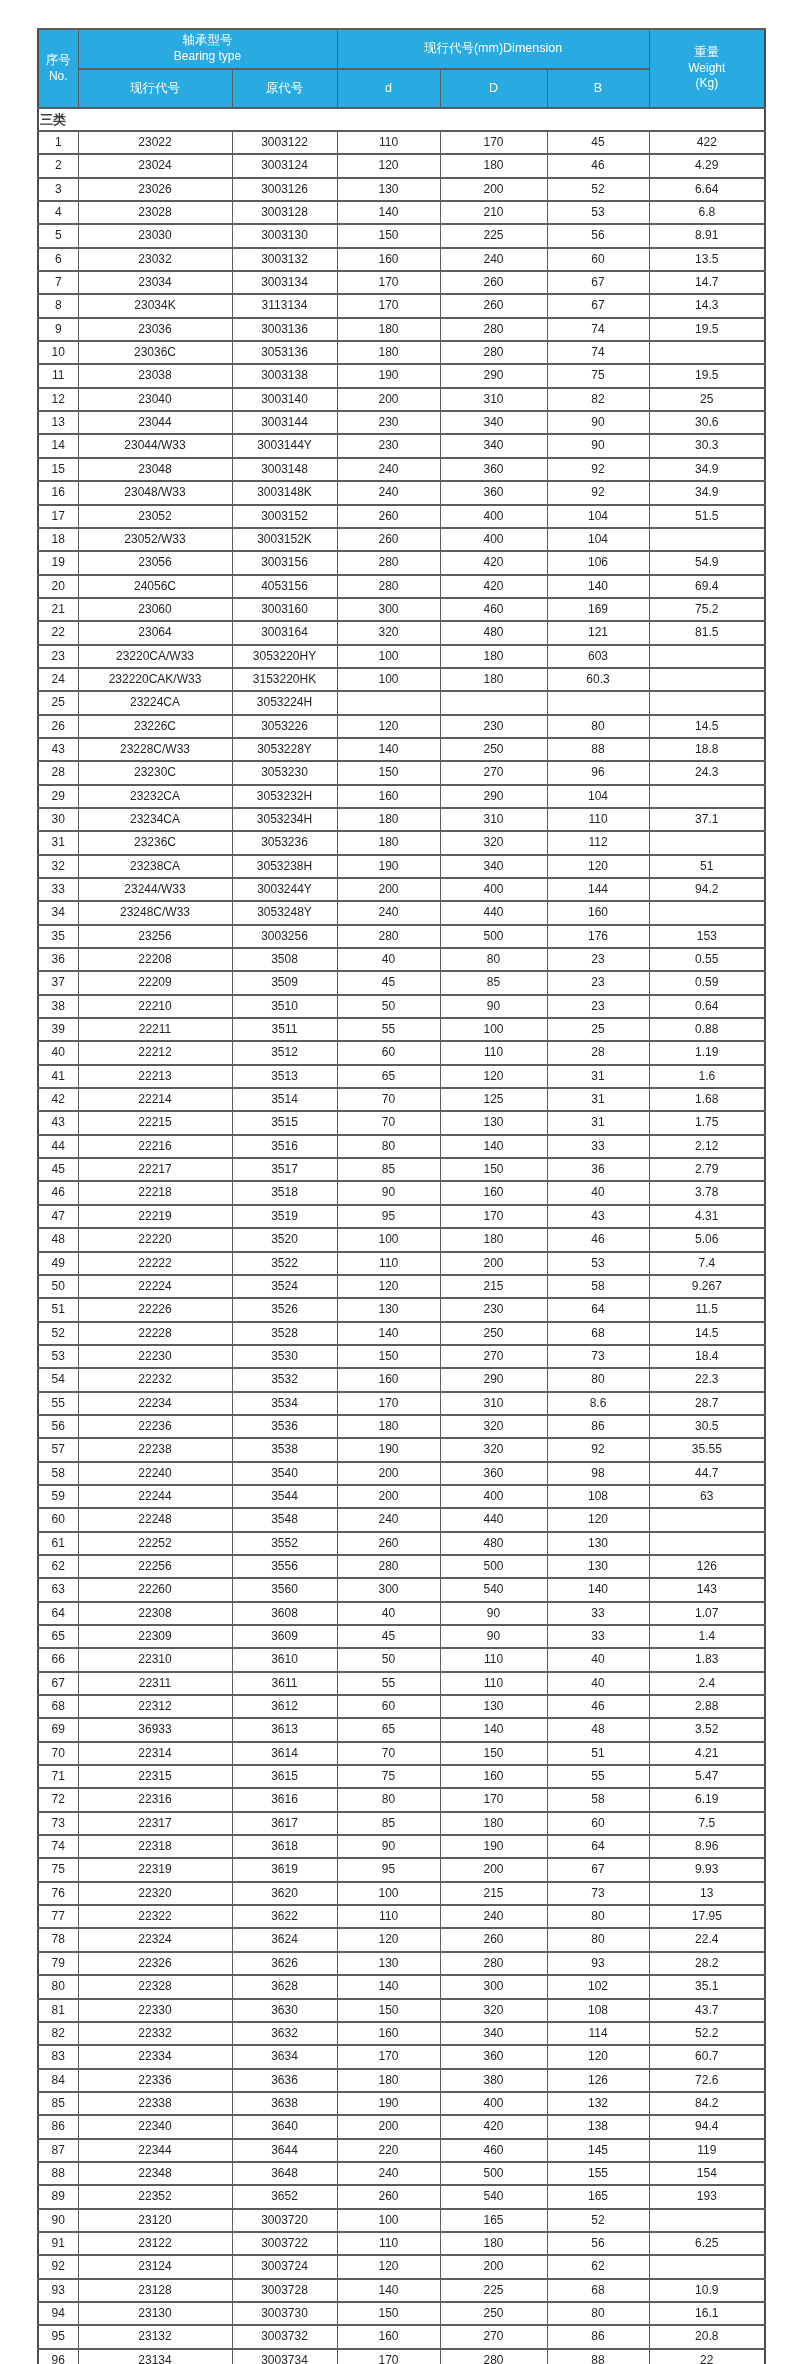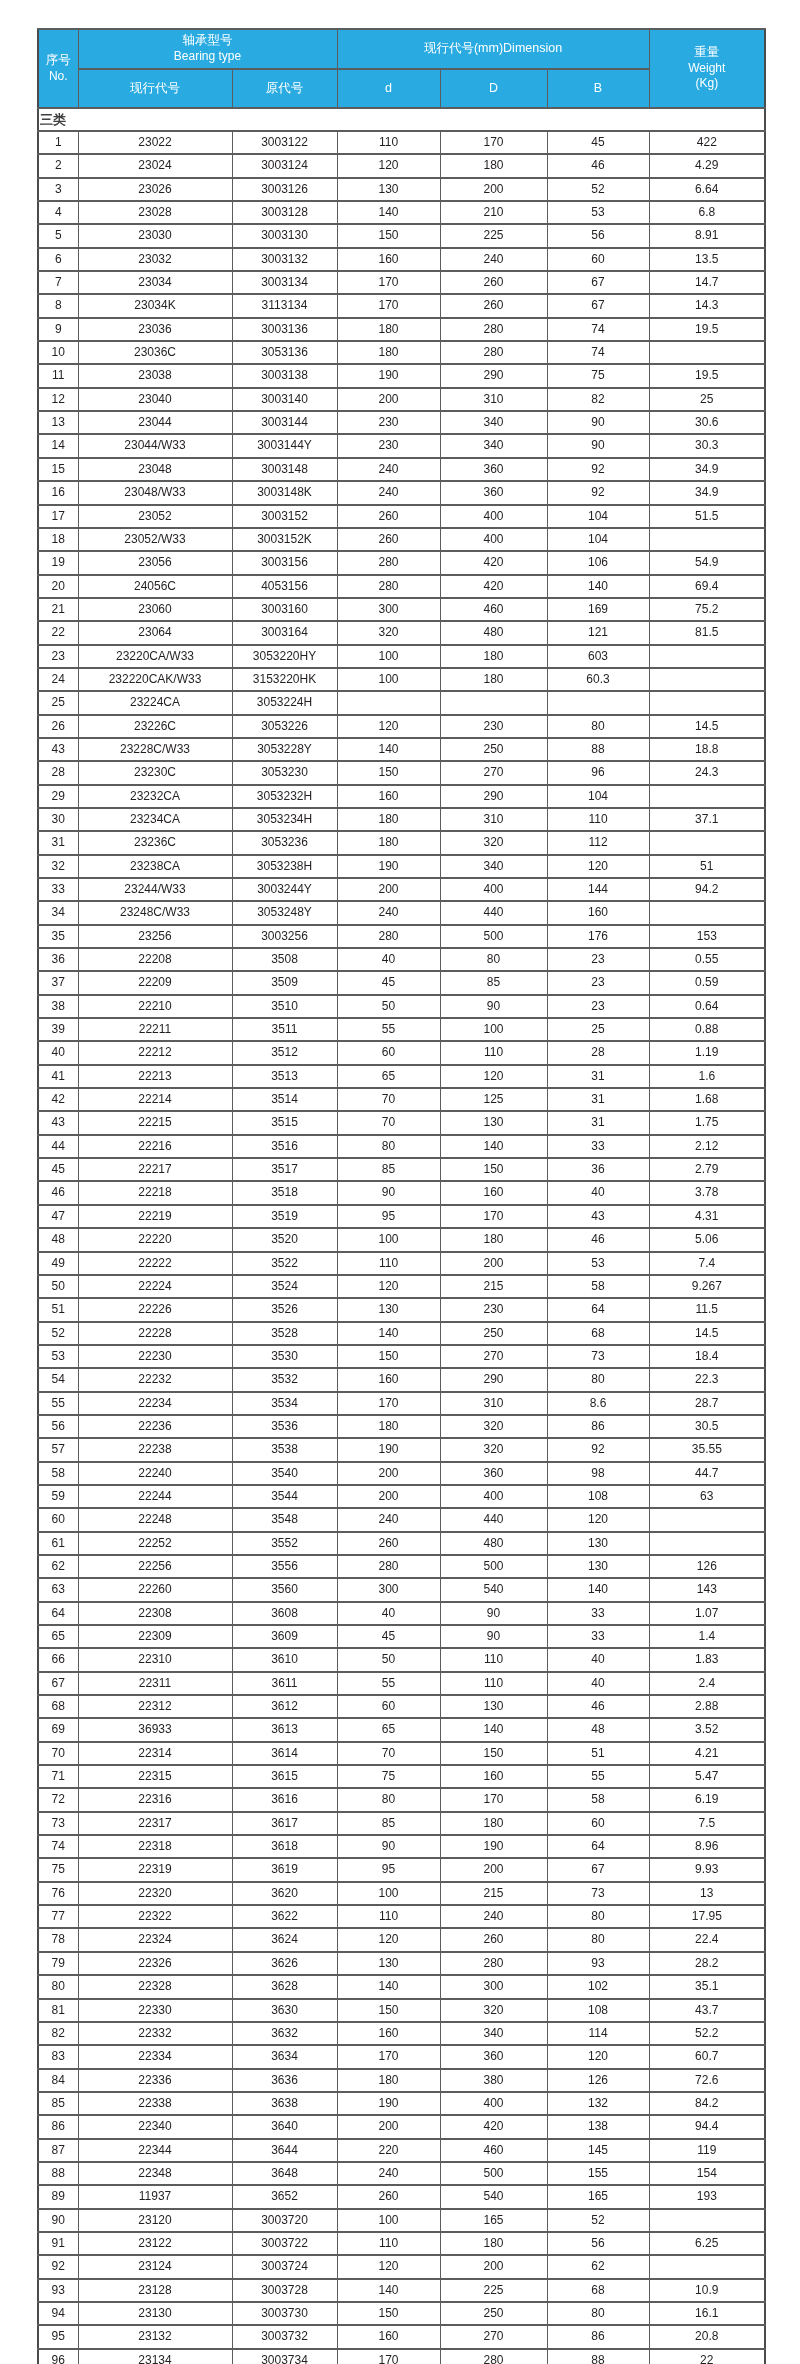--- a/index.html
+++ b/index.html
@@ -881,21 +881,21 @@
           <td>88</td>
           <td>22348</td>
           <td>3648</td>
           <td>240</td>
           <td>500</td>
           <td>155</td>
           <td>154</td>
         </tr>
         <tr>
           <td>89</td>
-          <td>11937</td>
+          <td>22352</td>
           <td>3652</td>
           <td>260</td>
           <td>540</td>
           <td>165</td>
           <td>193</td>
         </tr>
         <tr>
           <td>90</td>
           <td>23120</td>
           <td>3003720</td>

